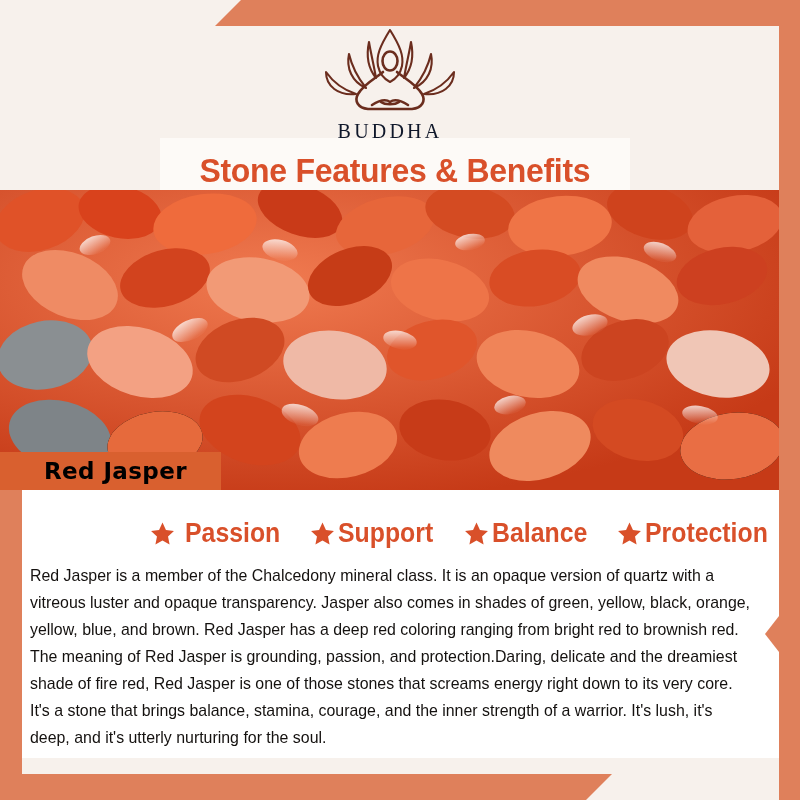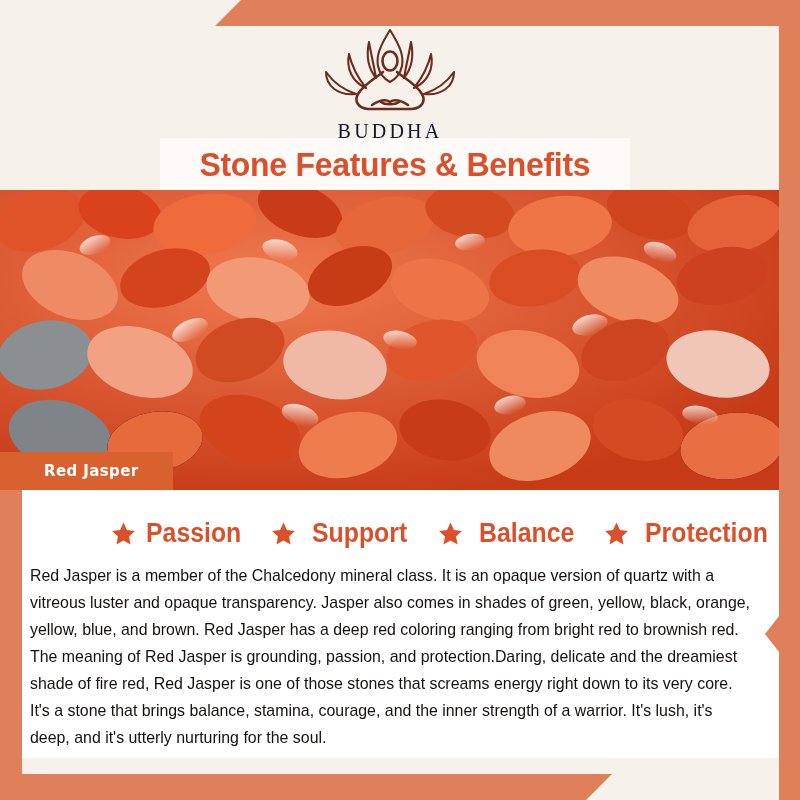--- a/index.html
+++ b/index.html
@@ -140,21 +140,21 @@
   }
 
   .title-panel {
     position: absolute;
     left: 160px;
     top: 138px;
     width: 470px;
     height: 52px;
     background: #fdfaf7;
     display: flex;
-    align-items: center;
+    align-items: flex-end;
     justify-content: center;
   }
 
   .title-text {
     font-family: "Liberation Sans Narrow", "Liberation Sans", sans-serif;
     font-weight: bold;
     font-size: 34px;
     letter-spacing: -0.3px;
     color: #d9502a;
     transform: scaleX(0.94);
@@ -181,43 +181,43 @@
     top: 452px;
     height: 38px;
     padding: 0 34px 0 44px;
     background: #d9602f;
     display: flex;
     align-items: center;
     z-index: 5;
   }
 
   .stone-label-text {
-    color: #ffffff;
+    color: #000000;
     font-family: "DejaVu Sans", sans-serif;
     font-weight: bold;
-    font-size: 15px;
+    font-size: 23px;
     letter-spacing: 0.4px;
   }
 
   
   .benefits {
     position: absolute;
     left: 22px;
     top: 518px;
     width: 757px;
     display: flex;
     align-items: center;
     justify-content: flex-end;
     gap: 22px;
   }
 
   .benefit {
     display: flex;
     align-items: center;
-    gap: 16px;
+    gap: 3px;
   }
 
   .benefit:first-child { gap: 10px; }
 
   .star-icon {
     width: 25px;
     height: 25px;
     flex: none;
     color: #d9502a;
   }

